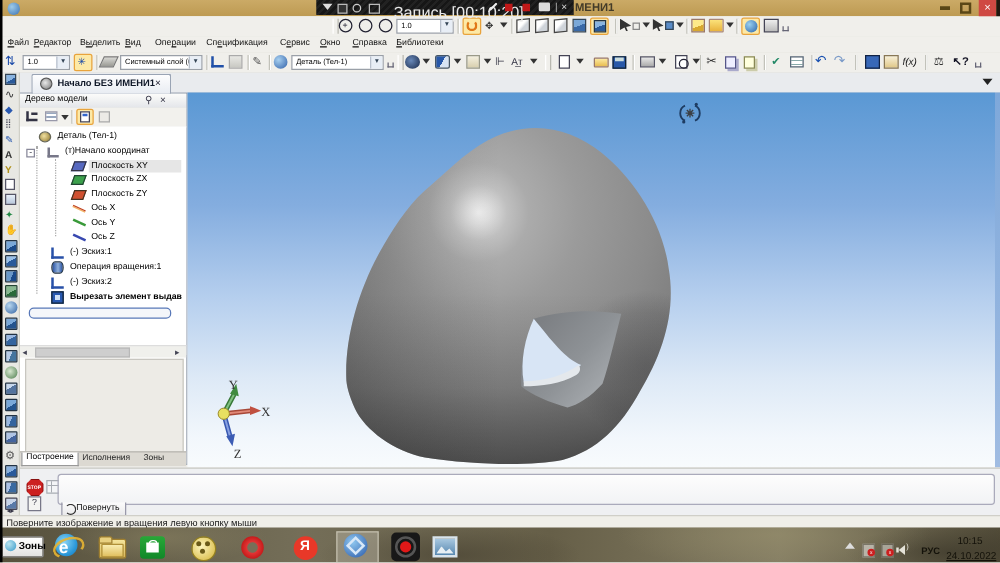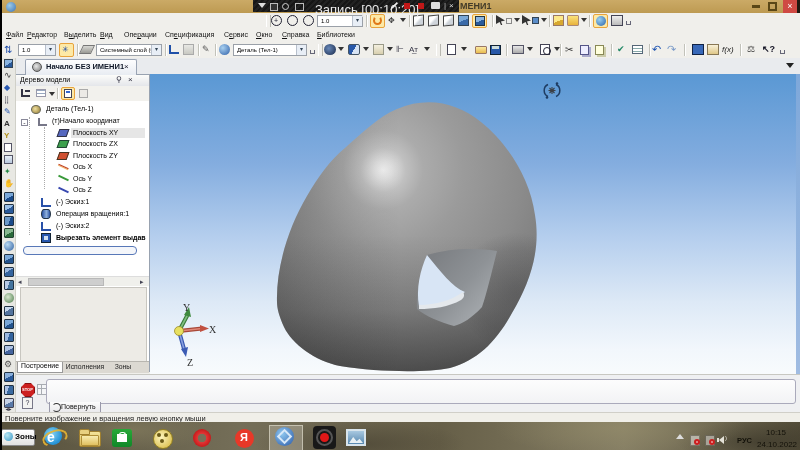--- a/index.html
+++ b/index.html
@@ -444,14 +444,14 @@
   <span class="abs" style="left:676px;top:12px;width:0;height:0;border-left:4px solid transparent;border-right:4px solid transparent;border-bottom:5px solid #ddd;"></span>
   <span class="abs" style="left:690px;top:13px;width:8px;height:9px;background:#b8b4a8;border:1px solid #7a7668;"></span>
   <span class="abs" style="left:694px;top:17px;width:6px;height:6px;border-radius:50%;background:#cc1f1f;color:#fff;font-size:4px;line-height:6px;text-align:center;">x</span>
   <span class="abs" style="left:705px;top:13px;width:8px;height:9px;background:#a8a498;border:1px solid #6a6658;"></span>
   <span class="abs" style="left:709px;top:17px;width:6px;height:6px;border-radius:50%;background:#cc1f1f;color:#fff;font-size:4px;line-height:6px;text-align:center;">x</span>
   <span class="abs" style="left:719px;top:14px;width:0;height:0;border-top:4px solid transparent;border-bottom:4px solid transparent;border-right:5px solid #e4e2d8;"></span>
   <span class="abs" style="left:717px;top:16px;width:2px;height:4px;background:#e4e2d8;"></span>
   <span class="abs" style="left:725px;top:13px;font-size:6px;color:#e4e2d8;">)</span>
   <span class="abs" style="left:737px;top:14px;font-size:7.5px;font-weight:bold;color:#14120a;">РУС</span>
   <span class="abs" style="left:766px;top:6px;font-size:8px;color:#14120a;">10:15</span>
-  <span class="abs" style="left:757px;top:18px;font-size:8px;color:#14120a;">24.10.2022</span>
+  <span class="abs" style="left:757px;top:18px;font-size:8px;color:#14120a;text-decoration:underline;">24.10.2022</span>
 </div>
 
 </body></html>

